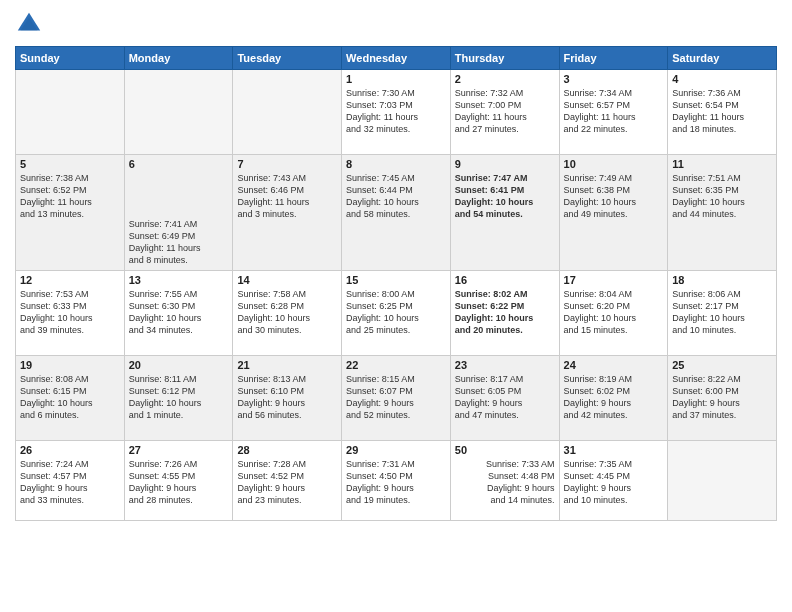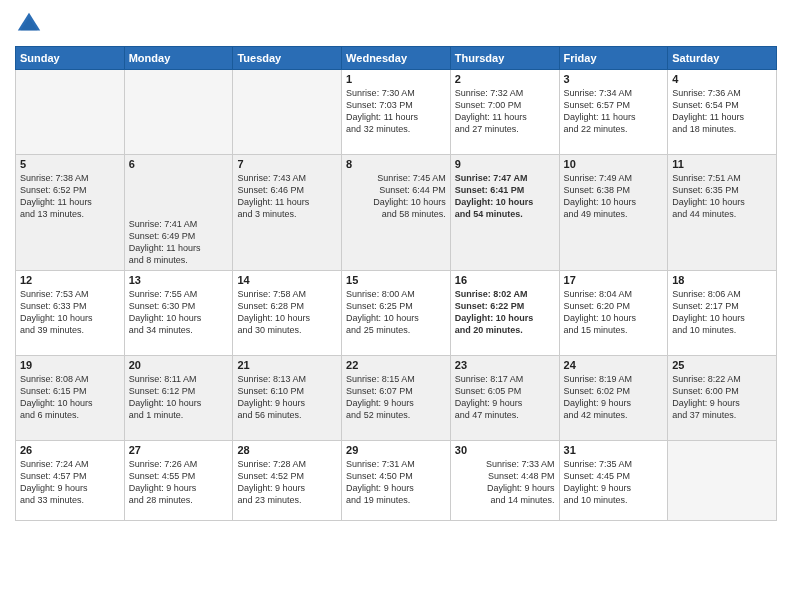--- a/index.html
+++ b/index.html
@@ -181,21 +181,21 @@
           </td>
           <td>
             <span class="day-number">7</span>
             <div class="day-info" style="white-space: pre-line;">Sunrise: 7:43 AM
 Sunset: 6:46 PM
 Daylight: 11 hours
 and 3 minutes.</div>
           </td>
           <td>
             <span class="day-number">8</span>
-            <div class="day-info" style="white-space: pre-line; text-align: right;">Sunrise: 7:45 AM
+            <div class="day-info" style="white-space: pre-line;">Sunrise: 7:45 AM
 Sunset: 6:44 PM
 Daylight: 10 hours
 and 58 minutes.</div>
           </td>
           <td>
             <span class="day-number">9</span>
             <div class="day-info" style="white-space: pre-line; font-weight: bold;">Sunrise: 7:47 AM
 Sunset: 6:41 PM
 Daylight: 10 hours
 and 54 minutes.</div>
@@ -340,21 +340,21 @@
 and 23 minutes.</div>
           </td>
           <td>
             <span class="day-number">29</span>
             <div class="day-info" style="white-space: pre-line;">Sunrise: 7:31 AM
 Sunset: 4:50 PM
 Daylight: 9 hours
 and 19 minutes.</div>
           </td>
           <td>
-            <span class="day-number">30</span>
+            <span class="day-number">50</span>
             <div class="day-info" style="white-space: pre-line; text-align: right;">Sunrise: 7:33 AM
 Sunset: 4:48 PM
 Daylight: 9 hours
 and 14 minutes.</div>
           </td>
           <td>
             <span class="day-number">31</span>
             <div class="day-info" style="white-space: pre-line;">Sunrise: 7:35 AM
 Sunset: 4:45 PM
 Daylight: 9 hours

